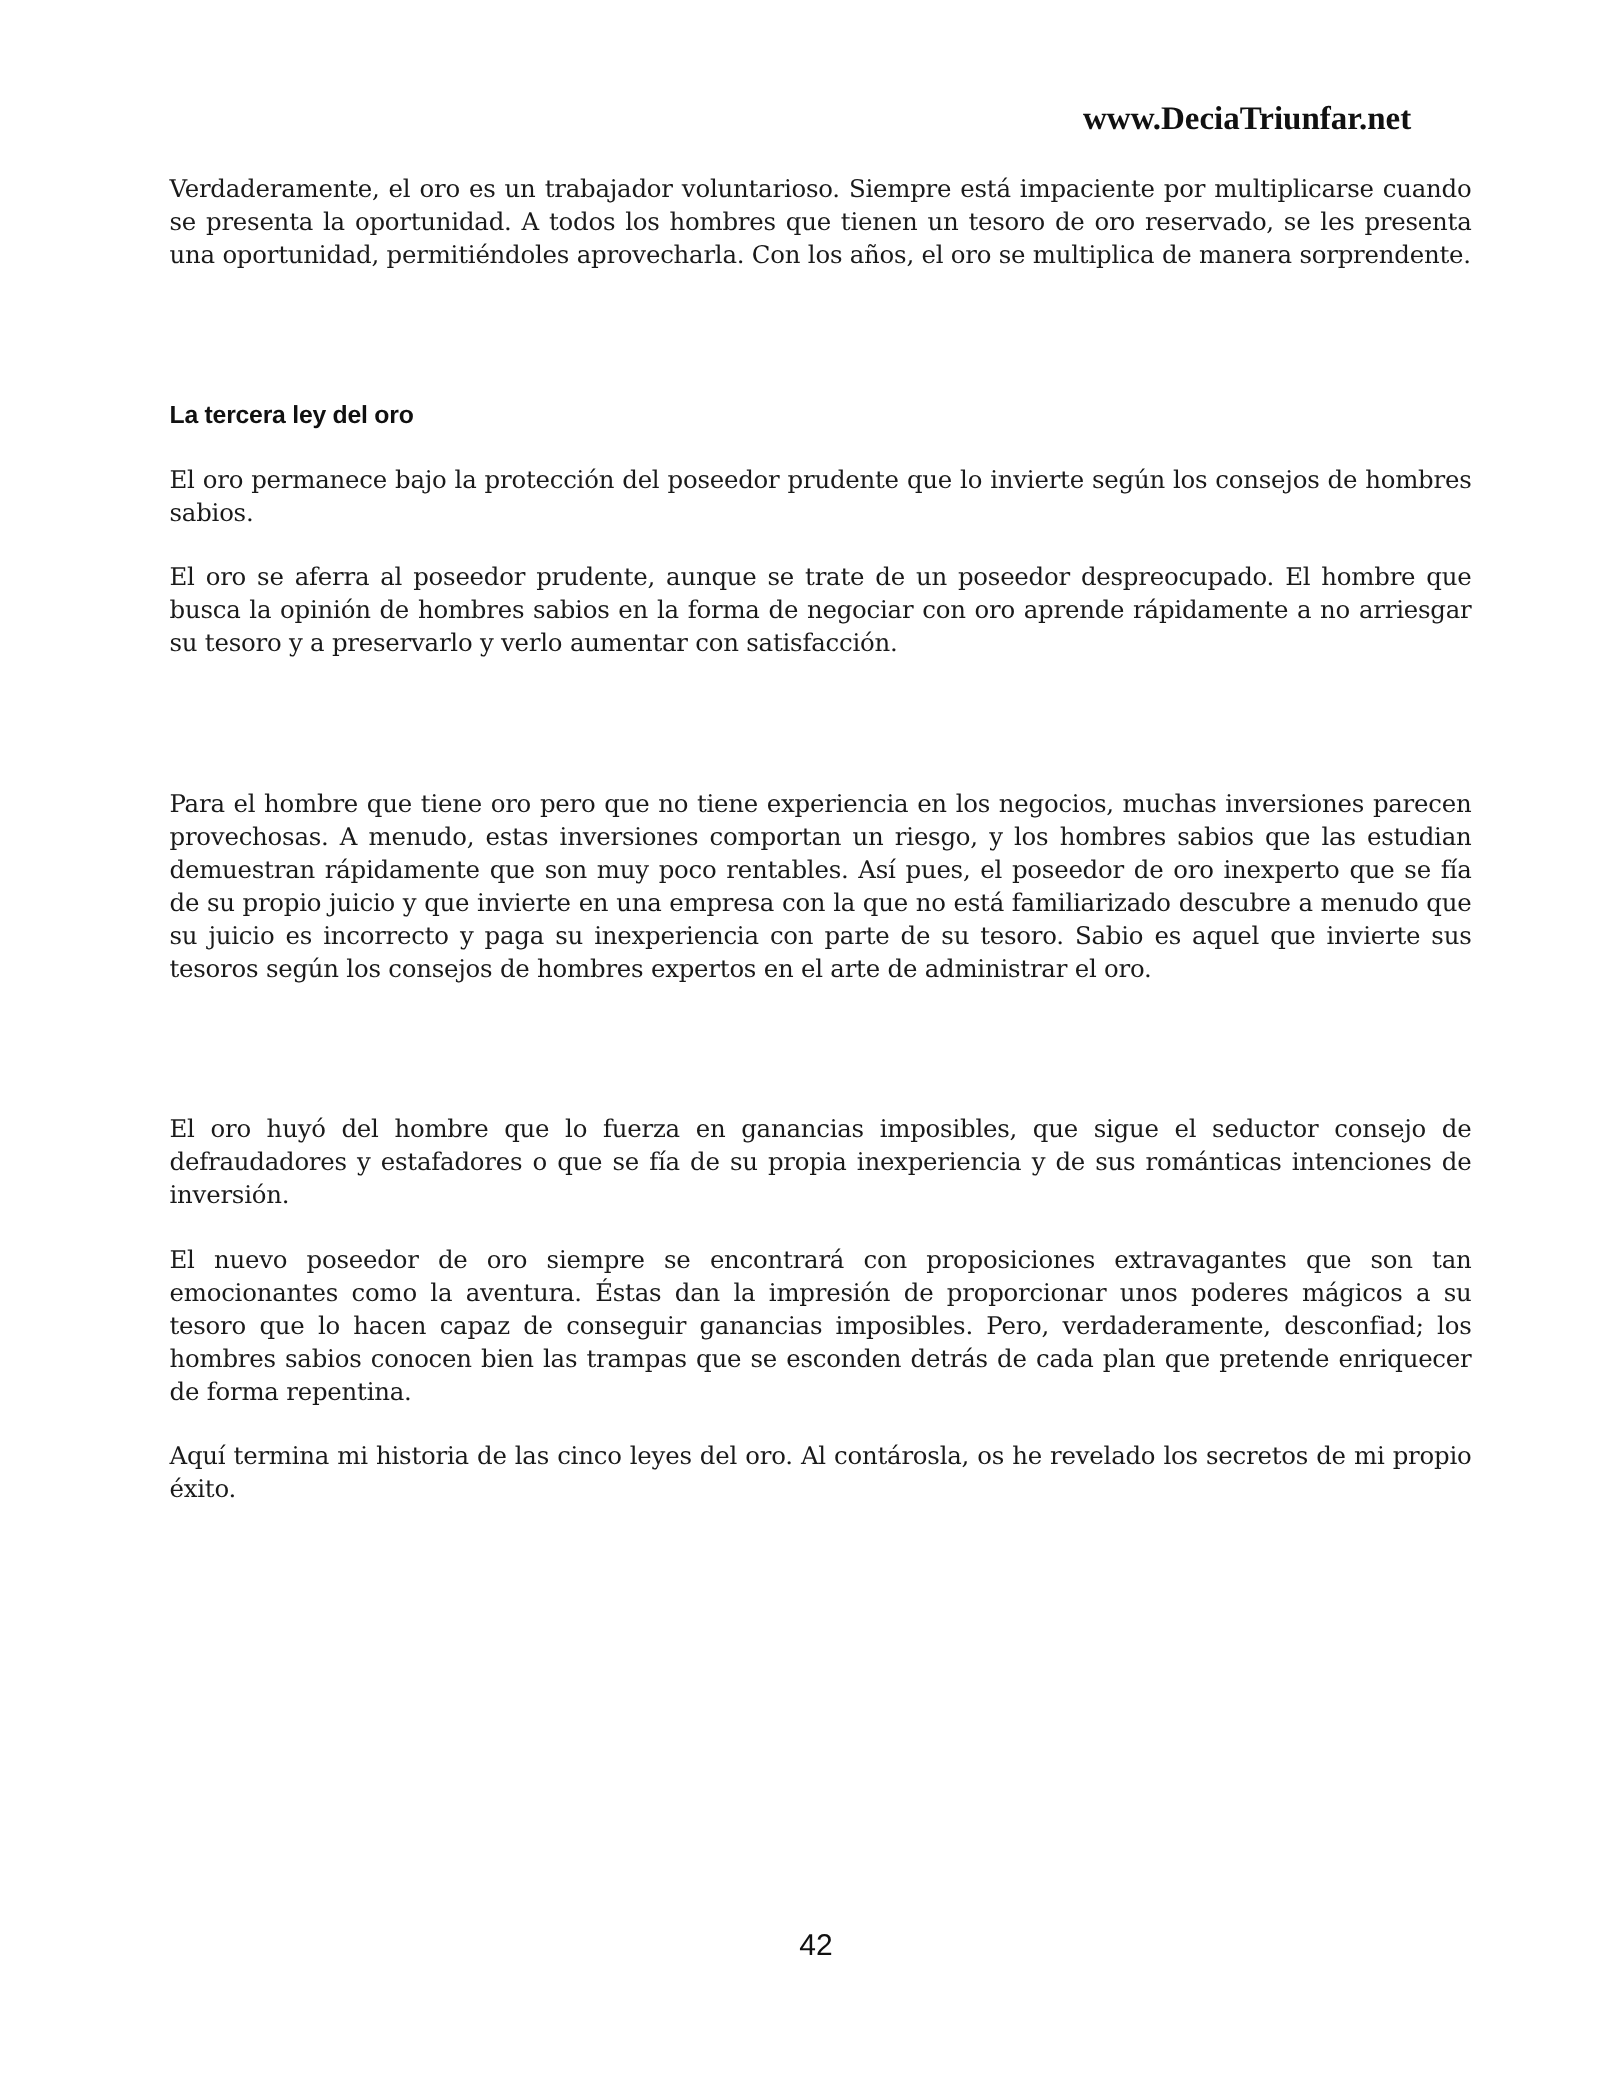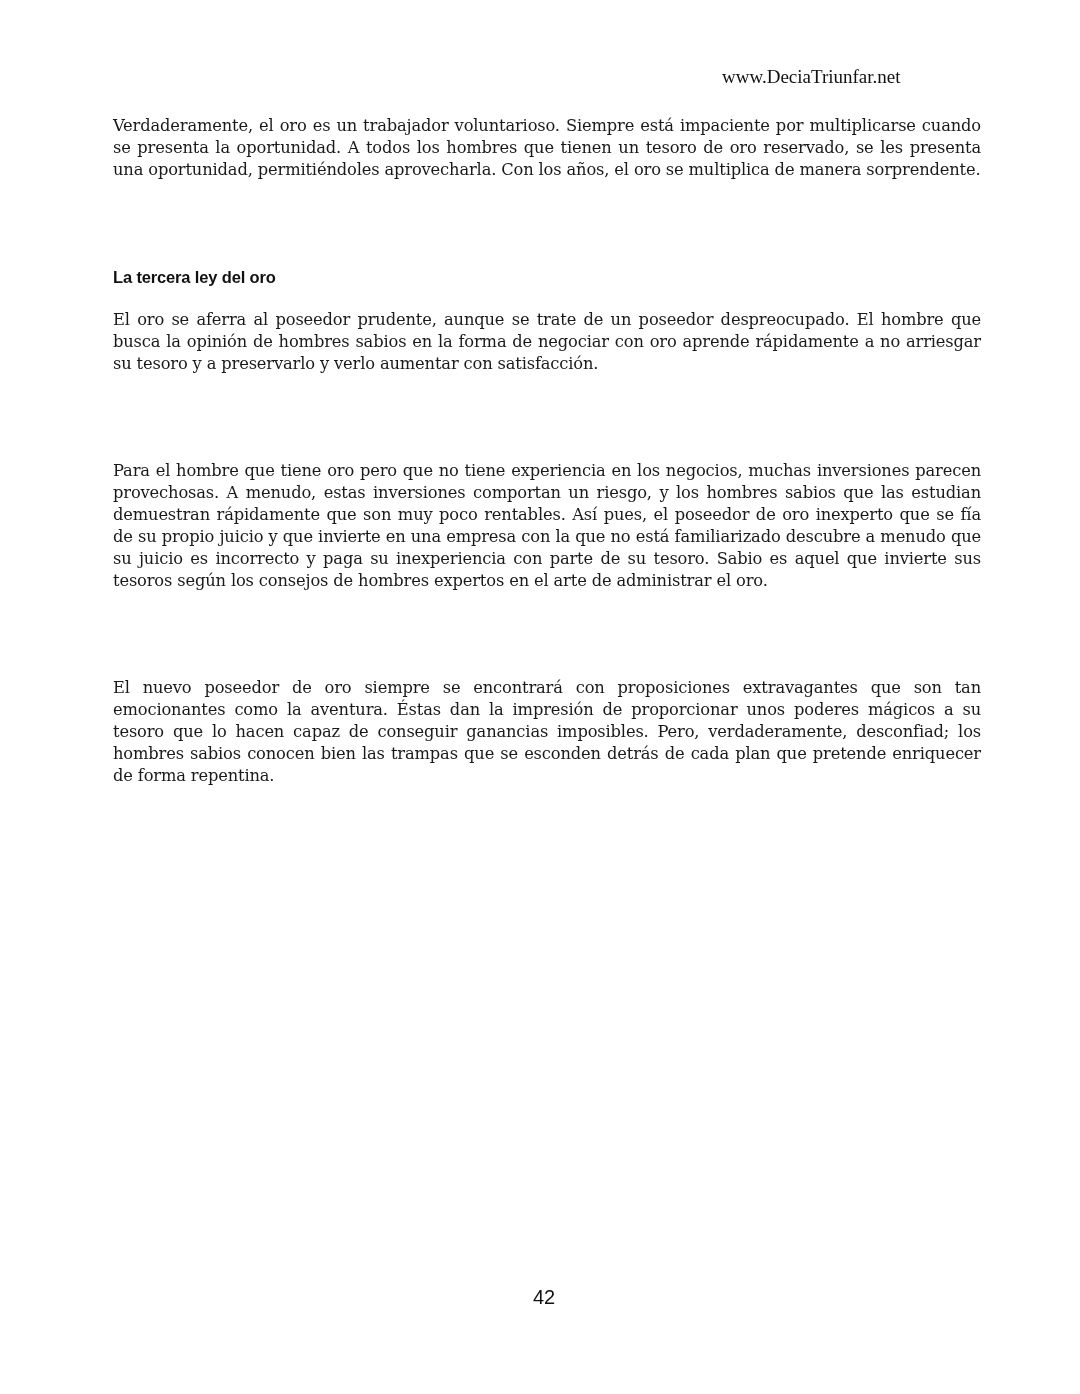--- a/index.html
+++ b/index.html
@@ -1,20 +1,20 @@
 <!DOCTYPE html>
 <html><head>
 <meta charset="utf-8">
 <style>
   html, body { margin: 0; padding: 0; background: #ffffff; }
   body { width: 1080px; height: 1394px; position: relative; overflow: hidden; }
   .page { position: absolute; left: 0; top: 0; width: 1080px; height: 1394px; background: #ffffff; color: #111; }
   .site-header {
     position: absolute; top: 66px; left: 722px; width: 260px;
-    font-family: "Liberation Serif", serif; font-weight: normal; font-size: 19px; color: #111;
+    font-family: "Liberation Serif", serif; font-weight: bold; font-size: 22px; color: #111;
   }
   .content {
     position: absolute; left: 113px; top: 115px; width: 868px;
     font-family: "DejaVu Serif", serif; font-size: 16.3px; line-height: 22px; color: #1a1a1a;
     text-align: justify; letter-spacing: -0.15px;
   }
   .content p { margin: 0 0 21px 0; }
   .content h2 {
     font-family: Liberation Sans, sans-serif; font-weight: bold; font-size: 16.5px; line-height: 22px;
     margin: 0 0 21px 0; color: #111;
@@ -30,25 +30,28 @@
 
 <div class="page">
   <div class="site-header">www.DeciaTriunfar.net</div>
 
   <div class="content">
     <p>Verdaderamente, el oro es un trabajador voluntarioso. Siempre está impaciente por multiplicarse cuando se presenta la oportunidad. A todos los hombres que tienen un tesoro de oro reservado, se les presenta una oportunidad, permitiéndoles aprovecharla. Con los años, el oro se multiplica de manera sorprendente.</p>
 
     <div class="gap"></div>
 
     <h2>La tercera ley del oro</h2>
+    <p>El oro permanece bajo la protección del poseedor prudente que lo invierte según los consejos de hombres sabios.</p>
     <p>El oro se aferra al poseedor prudente, aunque se trate de un poseedor despreocupado. El hombre que busca la opinión de hombres sabios en la forma de negociar con oro aprende rápidamente a no arriesgar su tesoro y a preservarlo y verlo aumentar con satisfacción.</p>
 
     <div class="gap"></div>
 
     <p>Para el hombre que tiene oro pero que no tiene experiencia en los negocios, muchas inversiones parecen provechosas. A menudo, estas inversiones comportan un riesgo, y los hombres sabios que las estudian demuestran rápidamente que son muy poco rentables. Así pues, el poseedor de oro inexperto que se fía de su propio juicio y que invierte en una empresa con la que no está familiarizado descubre a menudo que su juicio es incorrecto y paga su inexperiencia con parte de su tesoro. Sabio es aquel que invierte sus tesoros según los consejos de hombres expertos en el arte de administrar el oro.</p>
 
     <div class="gap"></div>
 
+    <p>El oro huyó del hombre que lo fuerza en ganancias imposibles, que sigue el seductor consejo de defraudadores y estafadores o que se fía de su propia inexperiencia y de sus románticas intenciones de inversión.</p>
     <p>El nuevo poseedor de oro siempre se encontrará con proposiciones extravagantes que son tan emocionantes como la aventura. Éstas dan la impresión de proporcionar unos poderes mágicos a su tesoro que lo hacen capaz de conseguir ganancias imposibles. Pero, verdaderamente, desconfiad; los hombres sabios conocen bien las trampas que se esconden detrás de cada plan que pretende enriquecer de forma repentina.</p>
+    <p>Aquí termina mi historia de las cinco leyes del oro. Al contárosla, os he revelado los secretos de mi propio éxito.</p>
   </div>
 
   <div class="page-number">42</div>
 </div>
 
 </body></html>

